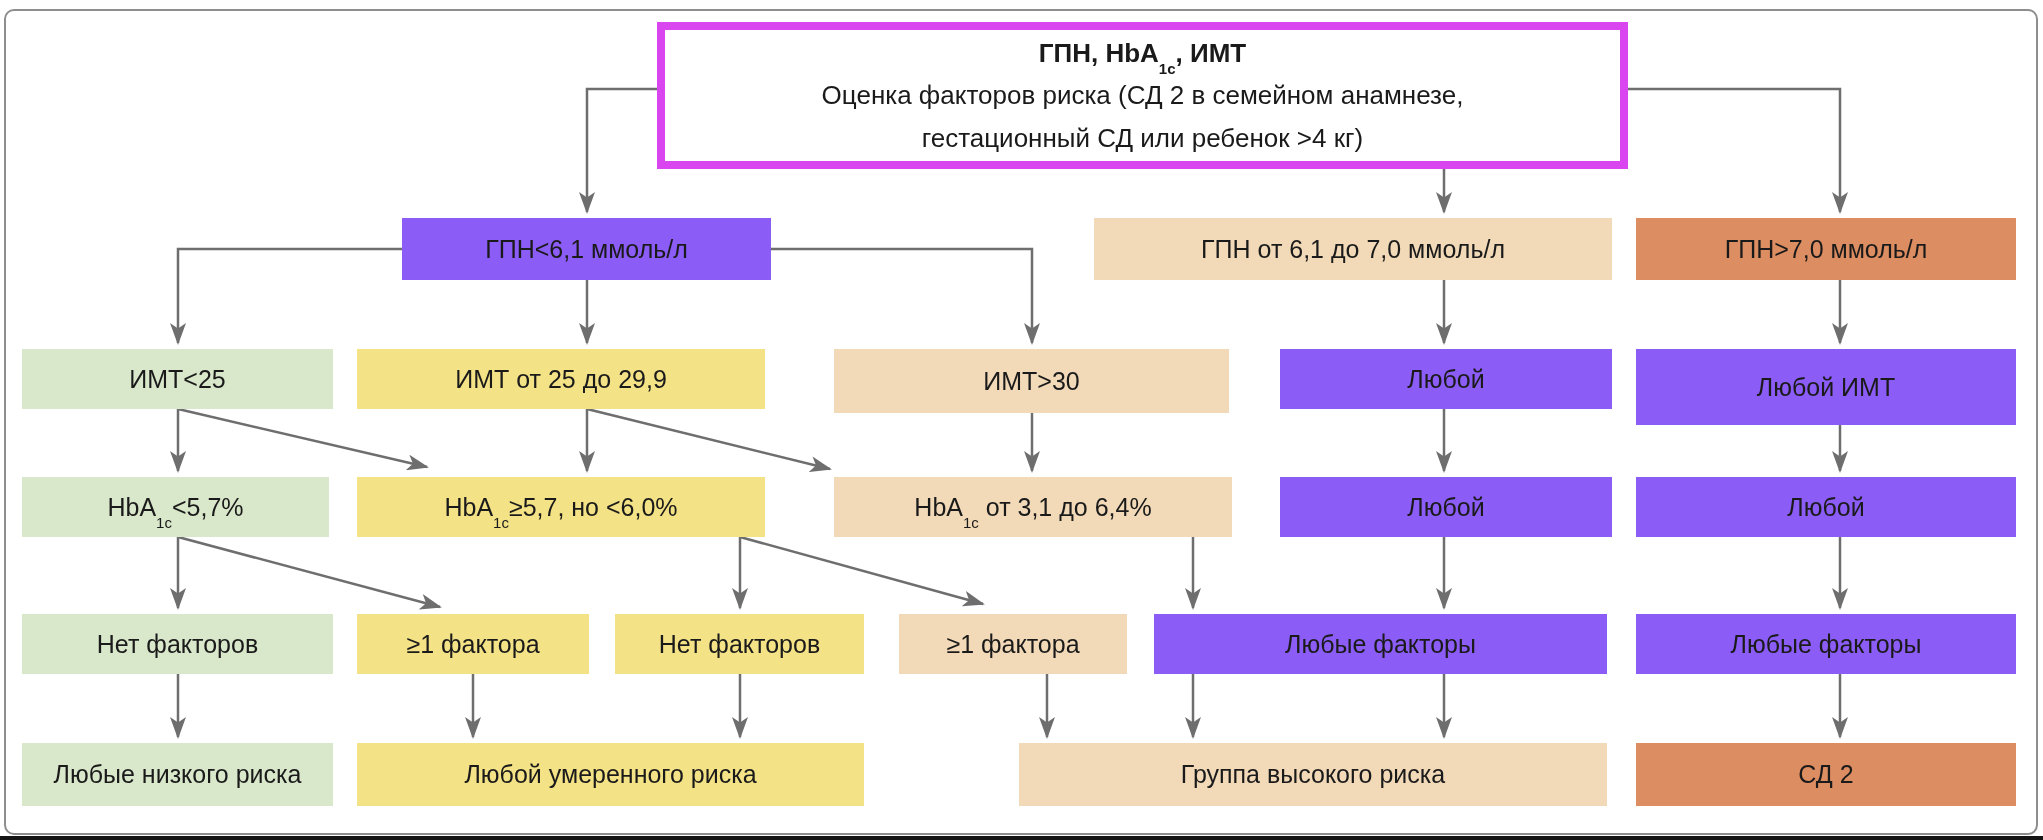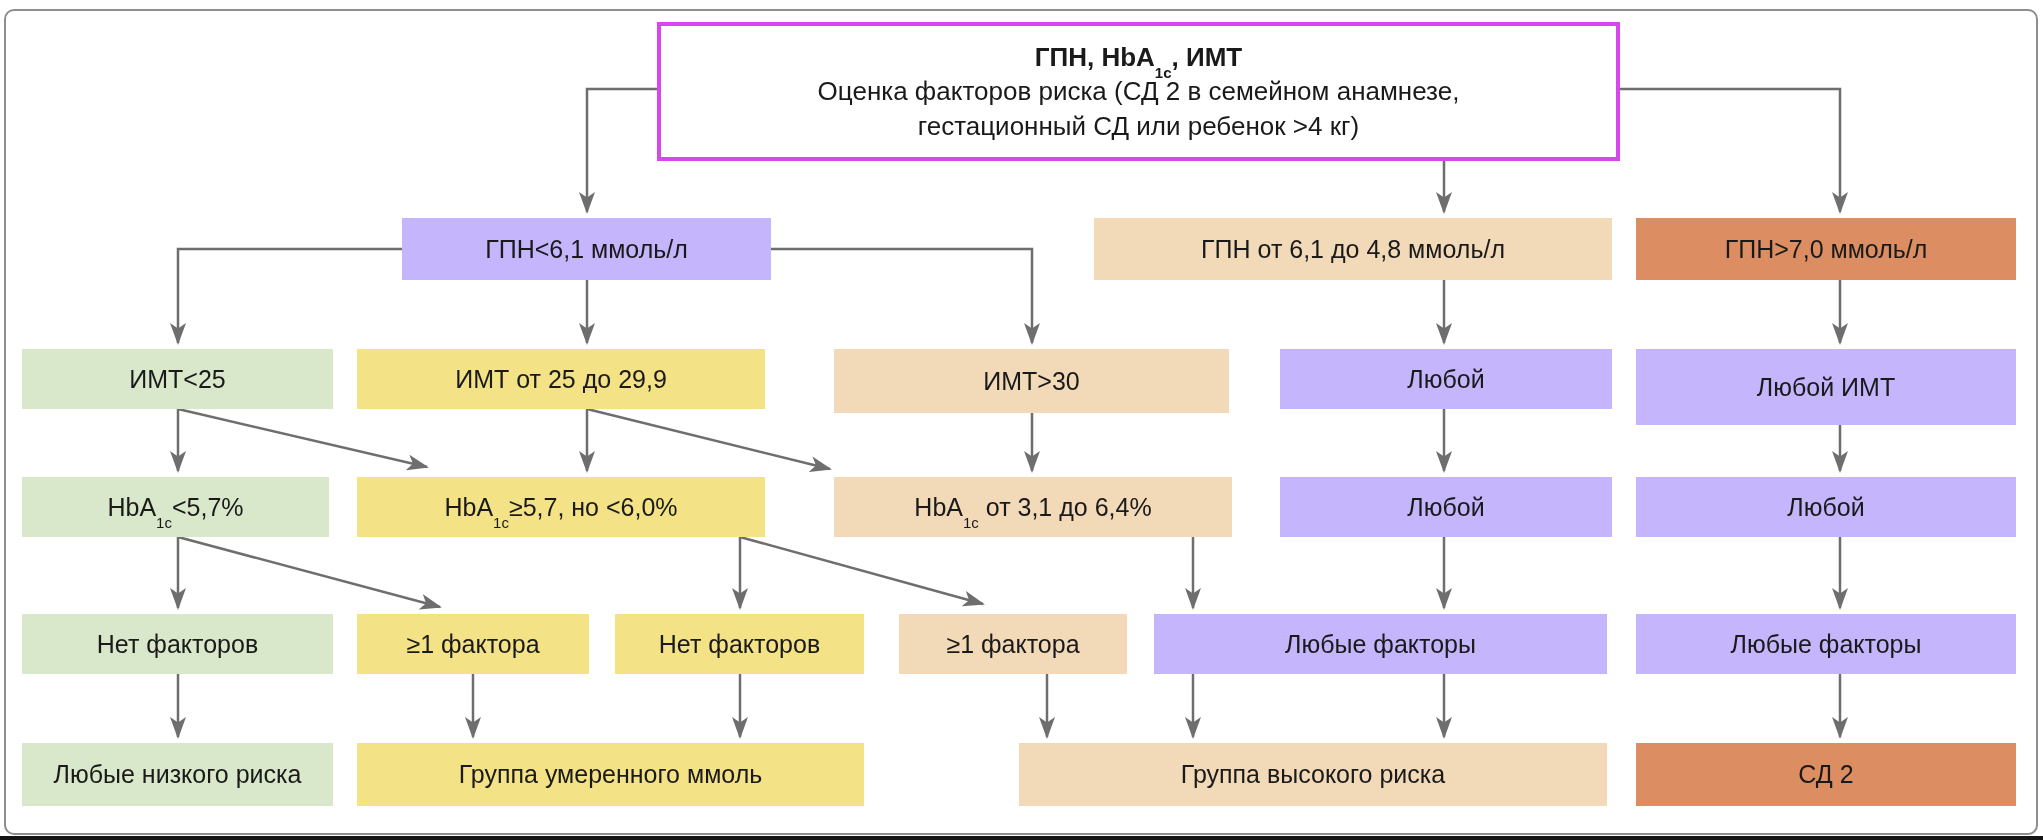--- a/index.html
+++ b/index.html
@@ -25,26 +25,26 @@
     position:absolute;
     display:flex;align-items:center;justify-content:center;
     text-align:center;
     font-size:25px;line-height:1.15;
     white-space:nowrap;
   }
   .box sub{font-size:15px;line-height:0;position:relative;top:6px;}
   .green   {background:#d9e7ca;justify-content:center;}
   .yellow  {background:#f4e286;}
   .peach   {background:#f2d9b8;}
-  .lavender{background:#c4b5fd;}
+  .lavender{background:#8b5cf6;}
   .orange  {background:#dc8d61;justify-content:center;}
   .top-node{
-    background:#ffffff;border:4px solid #d946ef;
+    background:#ffffff;border:8px solid #d946ef;
     flex-direction:column;justify-content:center;
-    font-size:26px;line-height:1.32;
+    font-size:26px;line-height:1.32;gap:8px;
   }
   .top-node .title{font-weight:bold;}
 </style>
 </head>
 <body>
 
 <div id="stage">
 
   <svg class="arrows" width="2043" height="840" viewBox="0 0 2043 840">
     <defs>
@@ -93,21 +93,21 @@
   <div class="box top-node" style="left:657px;top:22px;width:955px;height:131px">
     <div class="title"><span>ГПН, HbA</span><sub>1c</sub><span>, ИМТ</span></div>
     <div>Оценка факторов риска (СД 2 в семейном анамнезе,</div>
     <div>гестационный СД или ребенок &gt;4 кг)</div>
   </div>
 
   <div class="box lavender" style="left:402px;top:218px;width:369px;height:62px">
       <span><span>ГПН&lt;6,1 ммоль/л</span><sub></sub><span></span></span>
     </div>
   <div class="box peach" style="left:1094px;top:218px;width:518px;height:62px">
-      <span><span>ГПН от 6,1 до 4,8 ммоль/л</span><sub></sub><span></span></span>
+      <span><span>ГПН от 6,1 до 7,0 ммоль/л</span><sub></sub><span></span></span>
     </div>
   <div class="box orange" style="left:1636px;top:218px;width:380px;height:62px">
       <span><span>ГПН&gt;7,0 ммоль/л</span><sub></sub><span></span></span>
     </div>
 
   <div class="box green" style="left:22px;top:349px;width:311px;height:60px">
       <span><span>ИМТ&lt;25</span><sub></sub><span></span></span>
     </div>
   <div class="box yellow" style="left:357px;top:349px;width:408px;height:60px">
       <span><span>ИМТ от 25 до 29,9</span><sub></sub><span></span></span>
@@ -154,21 +154,21 @@
       <span><span>Любые факторы</span><sub></sub><span></span></span>
     </div>
   <div class="box lavender" style="left:1636px;top:614px;width:380px;height:60px">
       <span><span>Любые факторы</span><sub></sub><span></span></span>
     </div>
 
   <div class="box green" style="left:22px;top:743px;width:311px;height:63px">
       <span><span>Любые низкого риска</span><sub></sub><span></span></span>
     </div>
   <div class="box yellow" style="left:357px;top:743px;width:507px;height:63px">
-      <span><span>Группа умеренного ммоль</span><sub></sub><span></span></span>
+      <span><span>Любой умеренного риска</span><sub></sub><span></span></span>
     </div>
   <div class="box peach" style="left:1019px;top:743px;width:588px;height:63px">
       <span><span>Группа высокого риска</span><sub></sub><span></span></span>
     </div>
   <div class="box orange" style="left:1636px;top:743px;width:380px;height:63px">
       <span><span>СД 2</span><sub></sub><span></span></span>
     </div>
 
   <div id="frame"></div>
   <div id="bottom-rule"></div>

